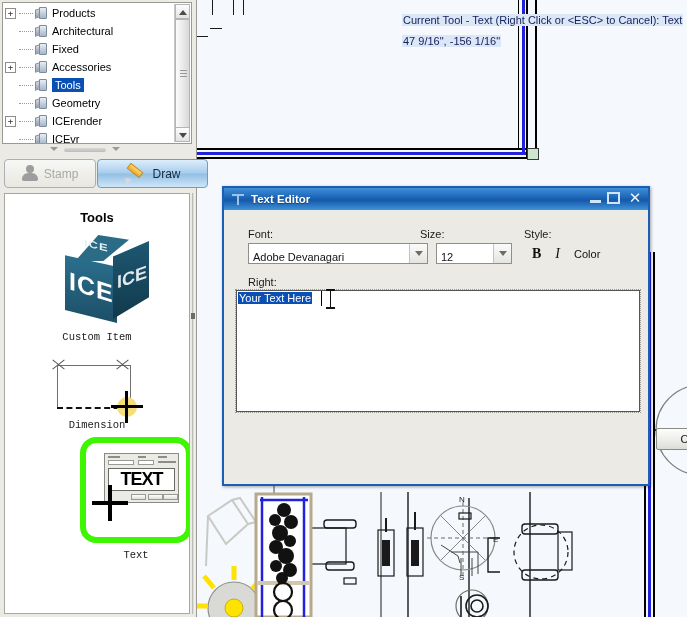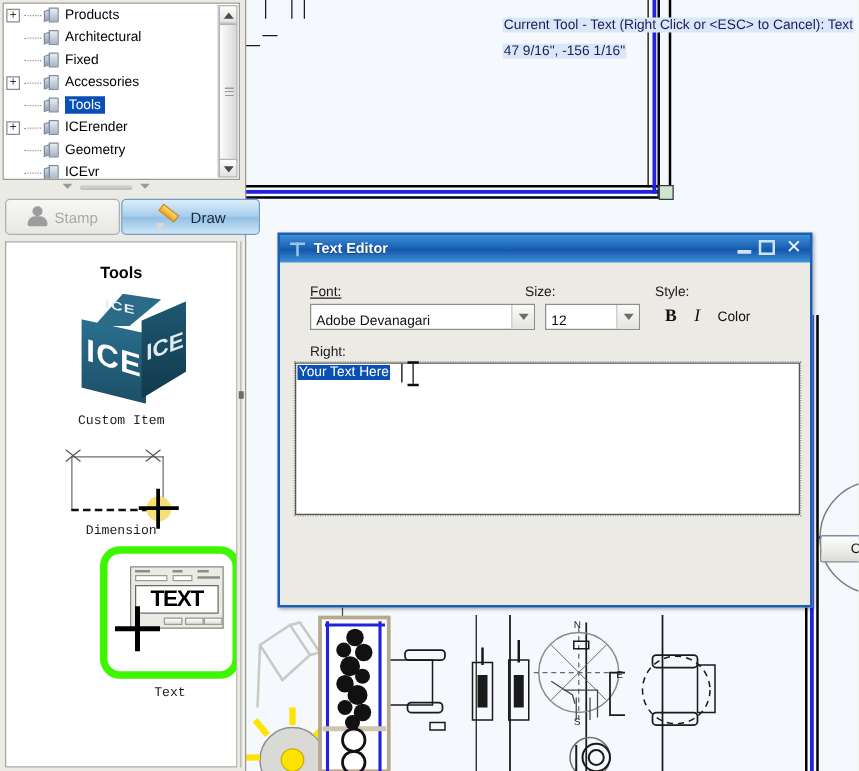--- a/index.html
+++ b/index.html
@@ -114,21 +114,21 @@
   #dlg-icon .tv{position:absolute;left:7px;top:3px;width:2px;height:11px;background:#9dc3e6;}
   #dlg-icon .th{position:absolute;left:2px;top:3px;width:12px;height:2px;background:#9dc3e6;}
   #dlg-title-text{color:#fff;font-weight:bold;font-size:11.5px;text-shadow:0 1px 1px rgba(0,0,0,.4);}
   .wbtn{position:absolute;top:3px;width:16px;height:14px;cursor:default;}
   #btn-min{right:44px;}
   #btn-min .g{position:absolute;left:2px;top:9px;width:11px;height:3px;background:#cfe4f7;}
   #btn-max{right:26px;}
   #btn-max .g{position:absolute;left:1px;top:1px;width:13px;height:12px;border:2px solid #cfe4f7;box-sizing:border-box;}
   #btn-close{right:5px;color:#eaf3fd;font-size:15px;font-weight:bold;line-height:14px;text-align:center;}
   .dlg-label{position:absolute;font-size:11px;color:#1a1a1a;}
-  #lab-font{left:24px;top:40px;text-decoration:underline;}
+  #lab-font{left:24px;top:40px;}
   #lab-size{left:196px;top:40px;}
   #lab-style{left:300px;top:40px;}
   #lab-text{left:24px;top:88px;}
   .combo{position:absolute;height:21px;background:#fff;border:1px solid #8f8f89;box-sizing:border-box;display:flex;align-items:flex-end;}
   .combo .val{flex:1;padding-left:4px;font-size:11px;color:#111;overflow:hidden;white-space:nowrap;}
   .combo .arrow-btn{width:17px;height:19px;background:linear-gradient(180deg,#fbfbfb,#e4e4e0);border-left:1px solid #c4c4be;
       display:flex;align-items:center;justify-content:center;}
   .combo .arrow-btn:after{content:"";width:0;height:0;border-left:4px solid transparent;border-right:4px solid transparent;border-top:5px solid #6d6d68;}
   #font-combo{left:24px;top:55px;width:180px;}
   #size-combo{left:212px;top:55px;width:76px;}
@@ -269,22 +269,22 @@
 </div>
 <div id="canvas-border-left"></div>
 
 <div id="tree-panel">
   <div id="tree-rows">
       <div class="tree-row"><span class="tree-plus">+</span><span class="tree-dash"></span><span class="folder-ico"><i class="f1"></i><i class="f2"></i></span><span class="tree-label">Products</span></div>
       <div class="tree-row"><span class="tree-plus empty"></span><span class="tree-dash"></span><span class="folder-ico"><i class="f1"></i><i class="f2"></i></span><span class="tree-label">Architectural</span></div>
       <div class="tree-row"><span class="tree-plus empty"></span><span class="tree-dash"></span><span class="folder-ico"><i class="f1"></i><i class="f2"></i></span><span class="tree-label">Fixed</span></div>
       <div class="tree-row"><span class="tree-plus">+</span><span class="tree-dash"></span><span class="folder-ico"><i class="f1"></i><i class="f2"></i></span><span class="tree-label">Accessories</span></div>
       <div class="tree-row selected"><span class="tree-plus empty"></span><span class="tree-dash"></span><span class="folder-ico"><i class="f1"></i><i class="f2"></i></span><span class="tree-label">Tools</span></div>
+      <div class="tree-row"><span class="tree-plus empty"></span><span class="tree-dash"></span><span class="folder-ico"><i class="f1"></i><i class="f2"></i></span><span class="tree-label">Geometry</span></div>
       <div class="tree-row"><span class="tree-plus">+</span><span class="tree-dash"></span><span class="folder-ico"><i class="f1"></i><i class="f2"></i></span><span class="tree-label">ICErender</span></div>
-      <div class="tree-row"><span class="tree-plus empty"></span><span class="tree-dash"></span><span class="folder-ico"><i class="f1"></i><i class="f2"></i></span><span class="tree-label">Geometry</span></div>
       <div class="tree-row"><span class="tree-plus empty"></span><span class="tree-dash"></span><span class="folder-ico"><i class="f1"></i><i class="f2"></i></span><span class="tree-label">ICEvr</span></div>
     </div>
   <div id="tree-vsb">
     <div class="sb-btn" style="top:0;">
         <span class="sb-arrow up"></span>
       </div>
     <div id="tree-thumb">
         <span class="grip-lines"></span>
       </div>
     <div class="sb-btn" style="bottom:0;">

